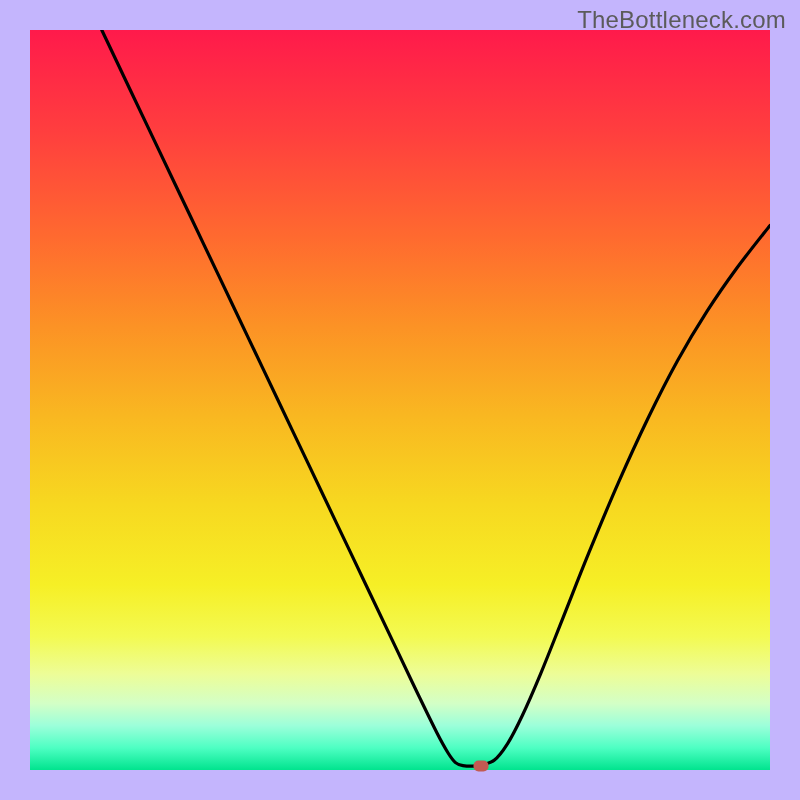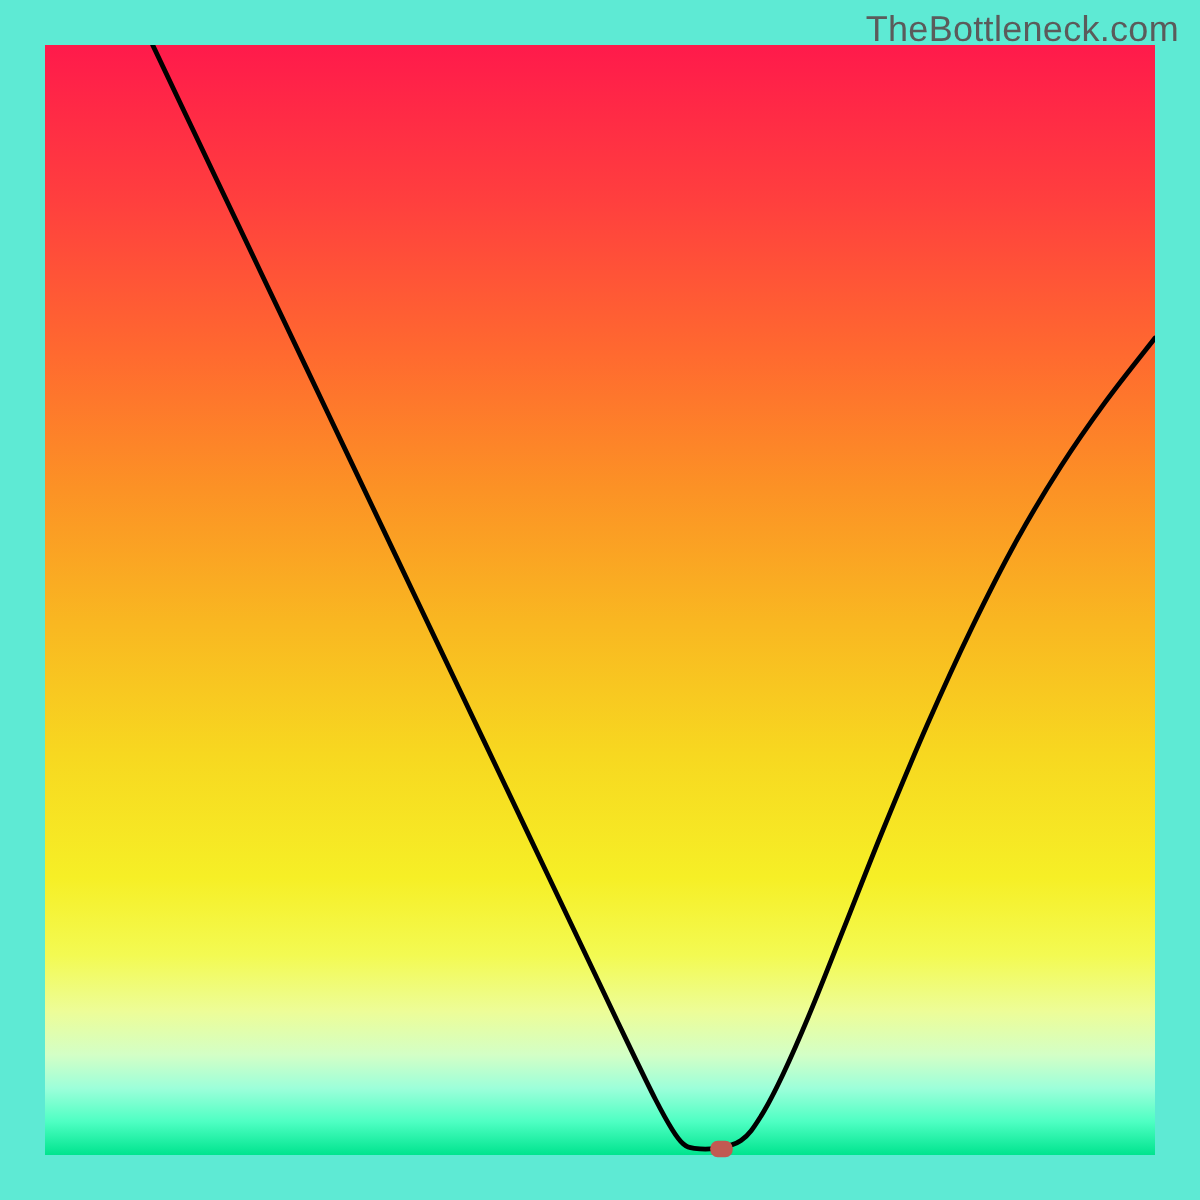--- a/index.html
+++ b/index.html
@@ -10,21 +10,21 @@
     background: #000;
     overflow: hidden;
     font-family: Arial, Helvetica, sans-serif;
   }
   .frame {
     position: absolute;
     left: 0;
     top: 0;
     width: 800px;
     height: 800px;
-    background: #5eead4;
+    background: #c4b5fd;
   }
   .watermark {
     position: absolute;
     top: 6px;
     right: 14px;
     color: #5b5b5b;
     font-size: 24px;
     font-weight: 500;
     letter-spacing: 0.2px;
     user-select: none;

